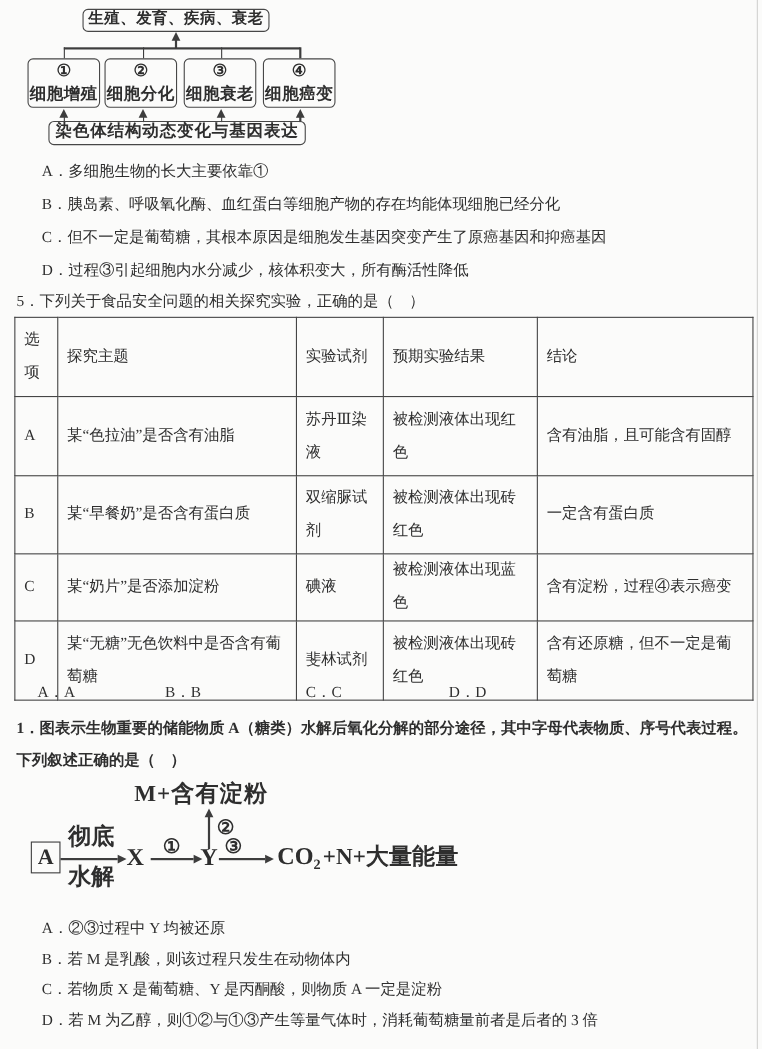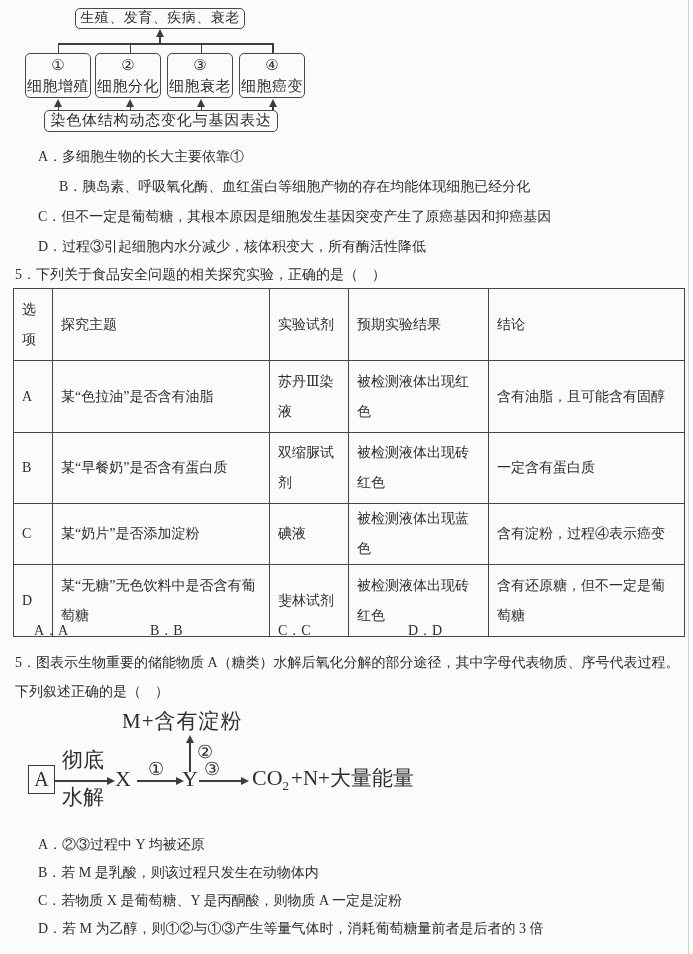--- a/index.html
+++ b/index.html
@@ -4,21 +4,21 @@
 <style>
   * { margin:0; padding:0; box-sizing:border-box; }
   html,body { width:693px; height:954px; }
   body {
     position:relative;
     background:#fbfbfa;
     color:#2e2e2e;
     font-family:"Liberation Serif","DejaVu Serif",serif;
     overflow:hidden;
   }
-  .abs { position:absolute; }
+  .abs { position:absolute;font-weight:bold; }
   .line-txt { position:absolute; font-size:14px; line-height:17px; white-space:nowrap; }
 
   
   .dbox {
     position:absolute;
     border:1.4px solid #474747;
     border-radius:5px;
     text-align:center;
     background:transparent;
   }
@@ -116,21 +116,21 @@
   <div class="vline" style="left:129.5px;top:105px;height:6px;"></div>
   <div class="arr-up" style="left:197px;top:99px;"></div>
   <div class="vline" style="left:200.5px;top:105px;height:6px;"></div>
   <div class="arr-up" style="left:268.5px;top:99px;"></div>
   <div class="vline" style="left:272px;top:105px;height:6px;"></div>
 
   <div class="dbox" style="left:44px;top:110px;width:234px;height:22px;font-size:15px;line-height:19px;letter-spacing:0.8px;"><span>染色体结构动态变化与基因表达</span></div>
 </div>
 
 <div class="line-txt" style="left:38px;top:148px;">A．多细胞生物的长大主要依靠①</div>
-<div class="line-txt" style="left:38px;top:178px;margin-left:21px;">B．胰岛素、呼吸氧化酶、血红蛋白等细胞产物的存在均能体现细胞已经分化</div>
+<div class="line-txt" style="left:38px;top:178px;">B．胰岛素、呼吸氧化酶、血红蛋白等细胞产物的存在均能体现细胞已经分化</div>
 <div class="line-txt" style="left:38px;top:208px;">C．但不一定是葡萄糖，其根本原因是细胞发生基因突变产生了原癌基因和抑癌基因</div>
 <div class="line-txt" style="left:38px;top:238px;">D．过程③引起细胞内水分减少，核体积变大，所有酶活性降低</div>
 
 <div class="line-txt" style="left:15px;top:266px;">5．下列关于食品安全问题的相关探究实验，正确的是（　）</div>
 
 <table class="q5">
   <colgroup>
     <col style="width:39px">
       <col style="width:217px">
       <col style="width:79px">
@@ -174,21 +174,21 @@
     <td>含有还原糖，但不一定是葡萄糖</td>
   </tr>
 </tbody>
   </table>
 
 <div class="line-txt" style="left:34px;top:622px;">A．A</div>
 <div class="line-txt" style="left:150px;top:622px;">B．B</div>
 <div class="line-txt" style="left:278px;top:622px;">C．C</div>
 <div class="line-txt" style="left:408px;top:622px;">D．D</div>
 
-<div class="abs" style="left:15px;top:648px;width:666px;font-size:14px;line-height:29px;word-break:break-all;">5．图表示生物重要的储能物质 A（糖类）水解后氧化分解的部分途径，其中字母代表物质、序号代表过程。下列叙述正确的是（　）</div>
+<div class="abs" style="left:15px;top:648px;width:666px;font-size:14px;line-height:29px;word-break:break-all;">1．图表示生物重要的储能物质 A（糖类）水解后氧化分解的部分途径，其中字母代表物质、序号代表过程。下列叙述正确的是（　）</div>
 
 <div class="abs" style="left:0;top:700px;width:693px;height:118px;">
   <div class="d2-big" style="left:122px;top:9px;letter-spacing:1px;">M+含有淀粉</div>
 
   <div class="arr-up" style="left:186px;top:35px;"></div>
   <div class="d2-vline" style="left:189px;top:42px;height:30px;"></div>
   <div class="d2-circ" style="left:197px;top:43px;">②</div>
 
   <div class="a-box" style="top:65px;"><span>A</span></div>
 

